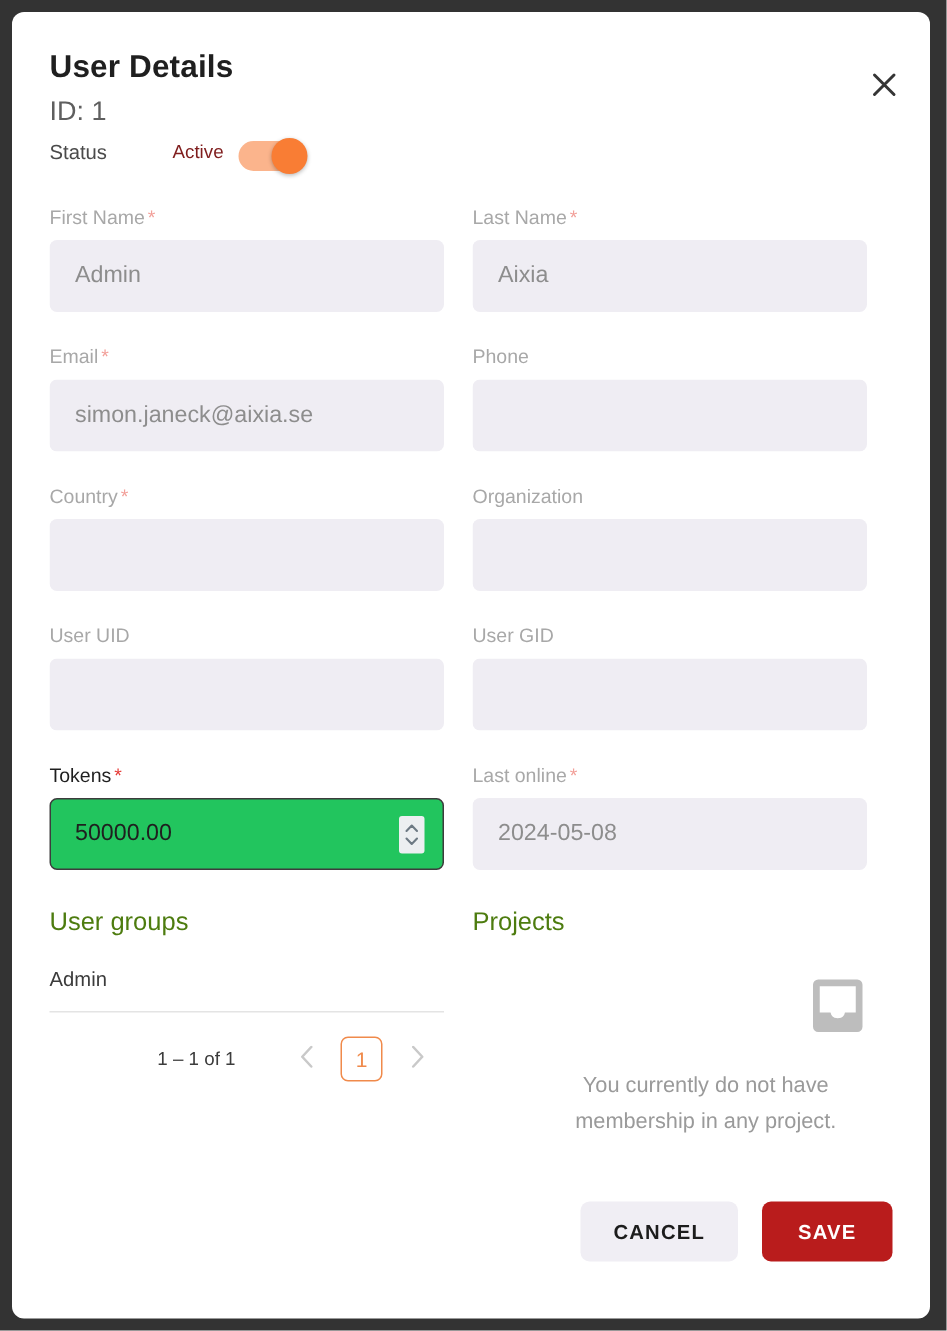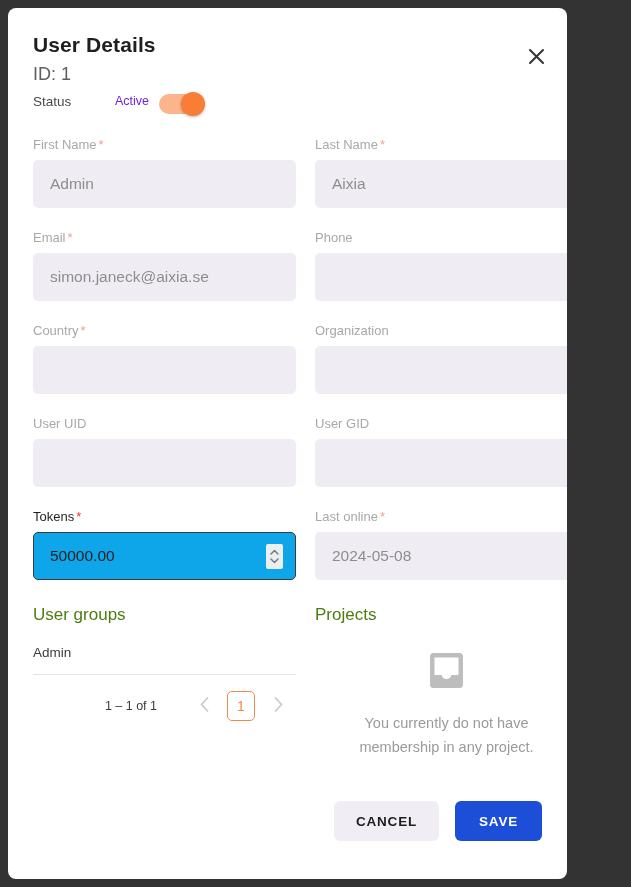--- a/index.html
+++ b/index.html
@@ -14,21 +14,21 @@
     background: #333333;
     font-family: "Liberation Sans", sans-serif;
     -webkit-font-smoothing: antialiased;
   }
 
   
   .dialog {
     position: absolute;
     left: 8px;
     top: 8px;
-    width: 559px;
+    width: 612px;
     height: 871px;
     background: #ffffff;
     border-radius: 8px;
     overflow: hidden;
   }
 
   .dialog-inner {
     position: relative;
     width: 100%;
     height: 100%;
@@ -71,21 +71,21 @@
     display: flex;
     height: 22px;
   }
   .status-label {
     font-size: 13.5px;
     color: #4a4a4a;
     width: 82px;
   }
   .status-value {
     font-size: 12.5px;
-    color: #6d28d9;
+    color: #7f1d1d;
     margin-right: 10px;
   }
   .toggle {
     position: relative;
     width: 44px;
     height: 20px;
     border-radius: 10px;
     background: #fbb48c;
     cursor: pointer;
     border: none;
@@ -134,21 +134,21 @@
     border: 1px solid transparent;
     display: flex;
     align-items: center;
     padding: 0 16px;
     font-family: "Liberation Sans", sans-serif;
     font-size: 15.5px;
     color: #8d8d8d;
   }
 
   .input-box.editable {
-    background: #0ea5e9;
+    background: #22c55e;
     border: 1px solid #3c3c3c;
     color: #1f1f1f;
     padding-right: 6px;
   }
   .input-box.editable .val { flex: 1; }
 
   .spinner {
     width: 17px;
     height: 25px;
     background: #eceff1;
@@ -224,21 +224,21 @@
     cursor: pointer;
     background: #fff;
     font-family: "Liberation Sans", sans-serif;
   }
 
   
   .empty-state {
     margin-top: 26px;
     display: flex;
     flex-direction: column;
-    align-items: center;
+    align-items: flex-end;
     text-align: center;
   }
   .empty-icon { margin-bottom: 18px; }
   .empty-text {
     font-size: 14.5px;
     color: #9a9a9a;
     line-height: 24px;
     max-width: 215px;
   }
 
@@ -259,21 +259,21 @@
     font-family: "Liberation Sans", sans-serif;
     font-size: 13.5px;
     font-weight: bold;
     letter-spacing: 0.8px;
     cursor: pointer;
     border: none;
     padding: 0 22px;
     margin-top: 40px;
   }
   .btn-cancel { background: #f0eef4; color: #1c1c1c; }
-  .btn-save   { background: #1d4ed8; color: #ffffff; padding: 0 24px; }
+  .btn-save   { background: #b91c1c; color: #ffffff; padding: 0 24px; }
 </style>
 </head>
 <body>
 
 <div class="dialog">
   <div class="dialog-inner">
 
     <div class="title">User Details</div>
 
     <button class="close-btn">

